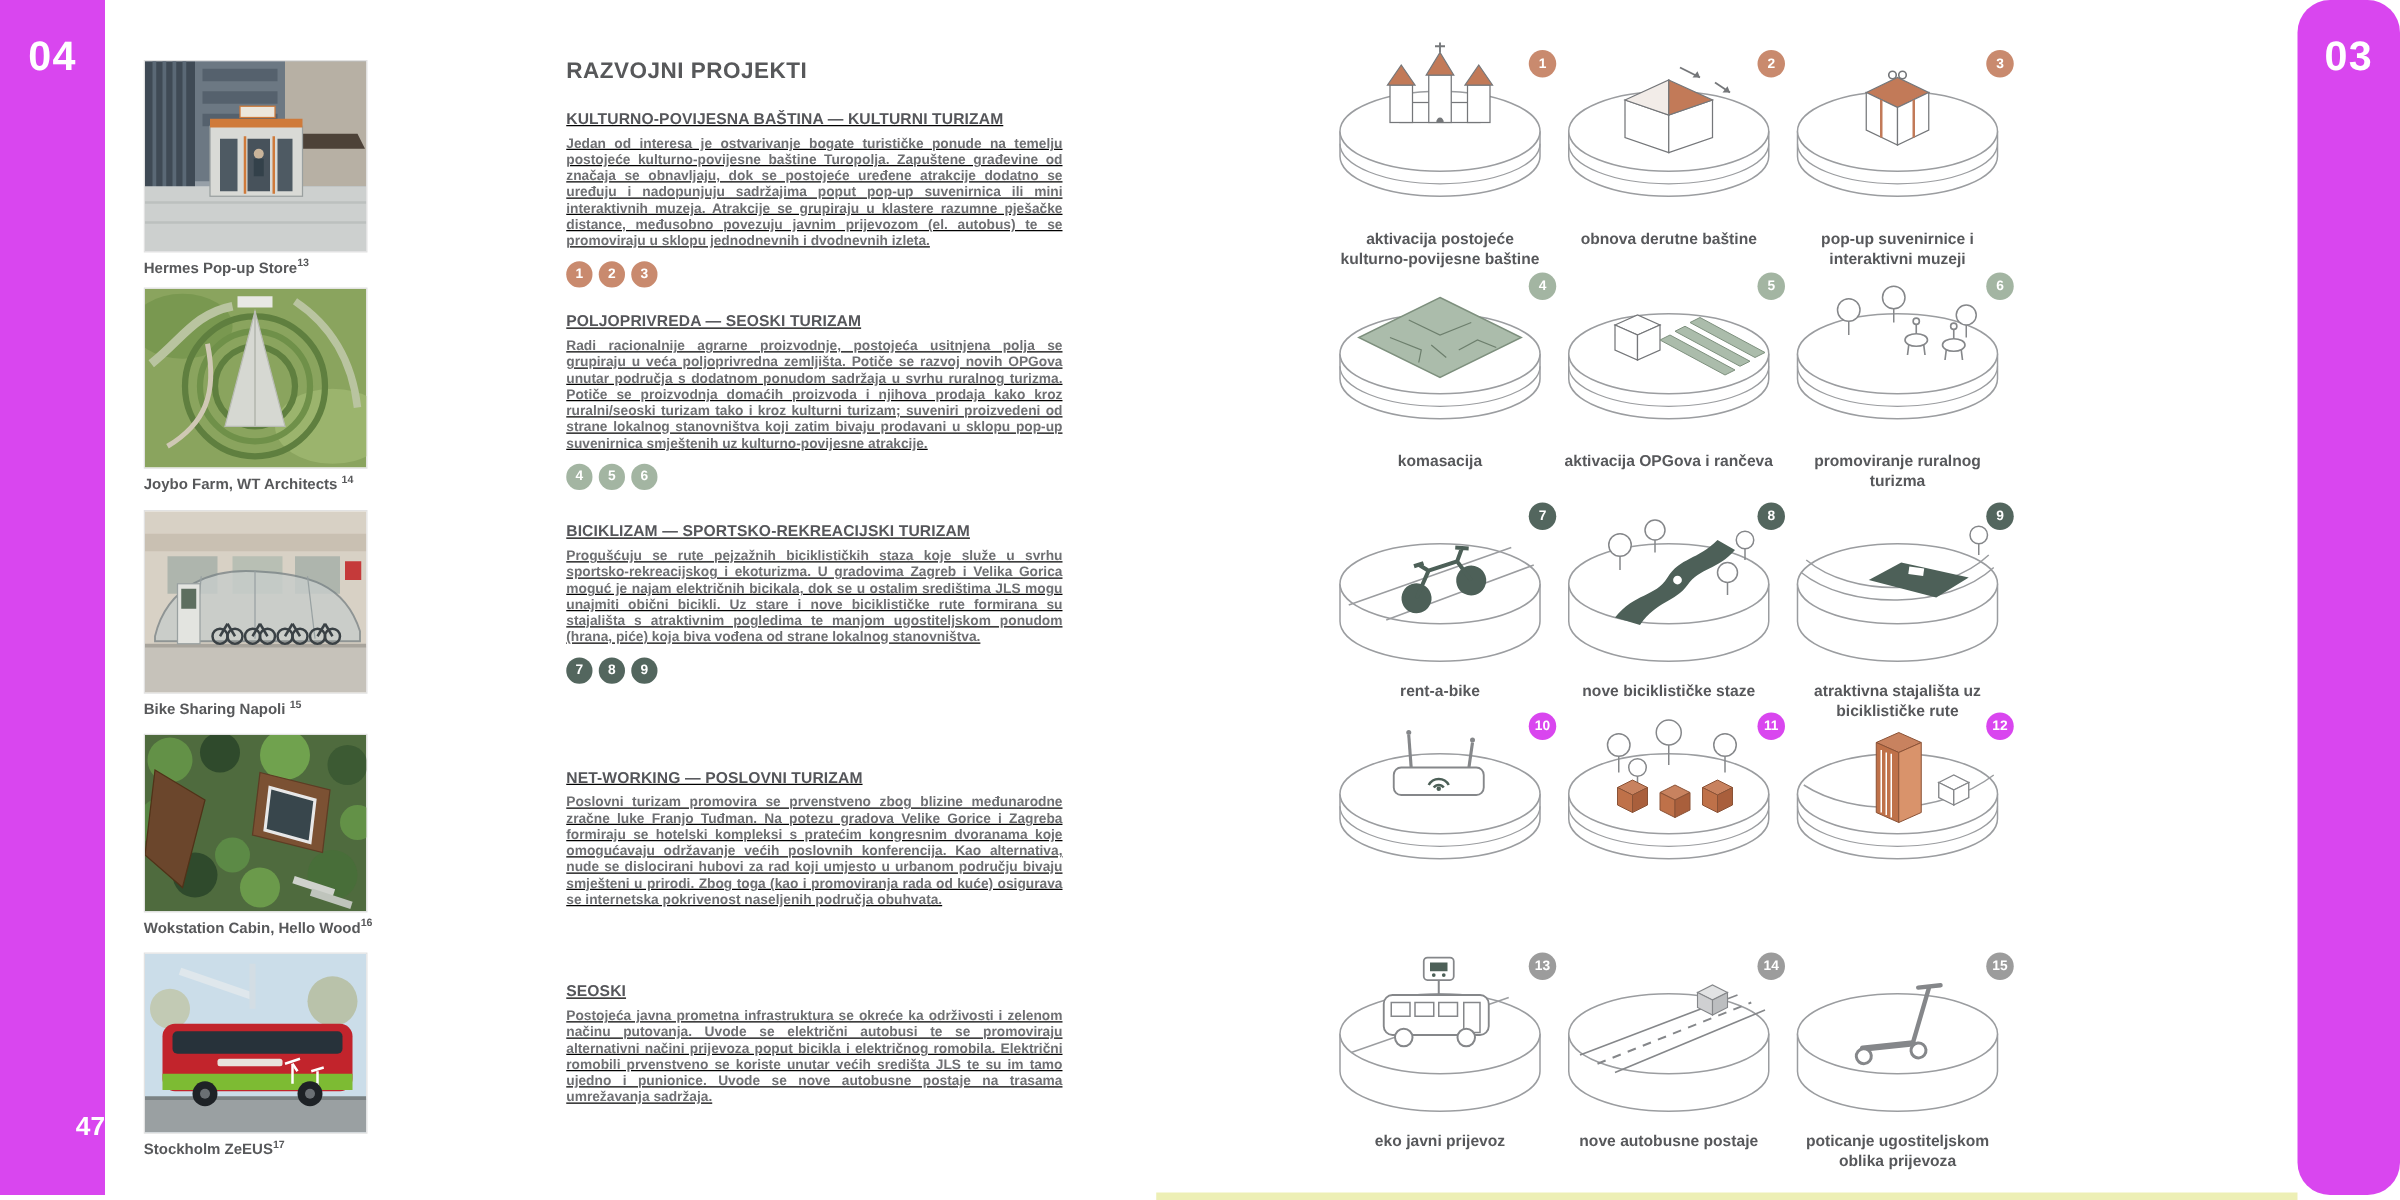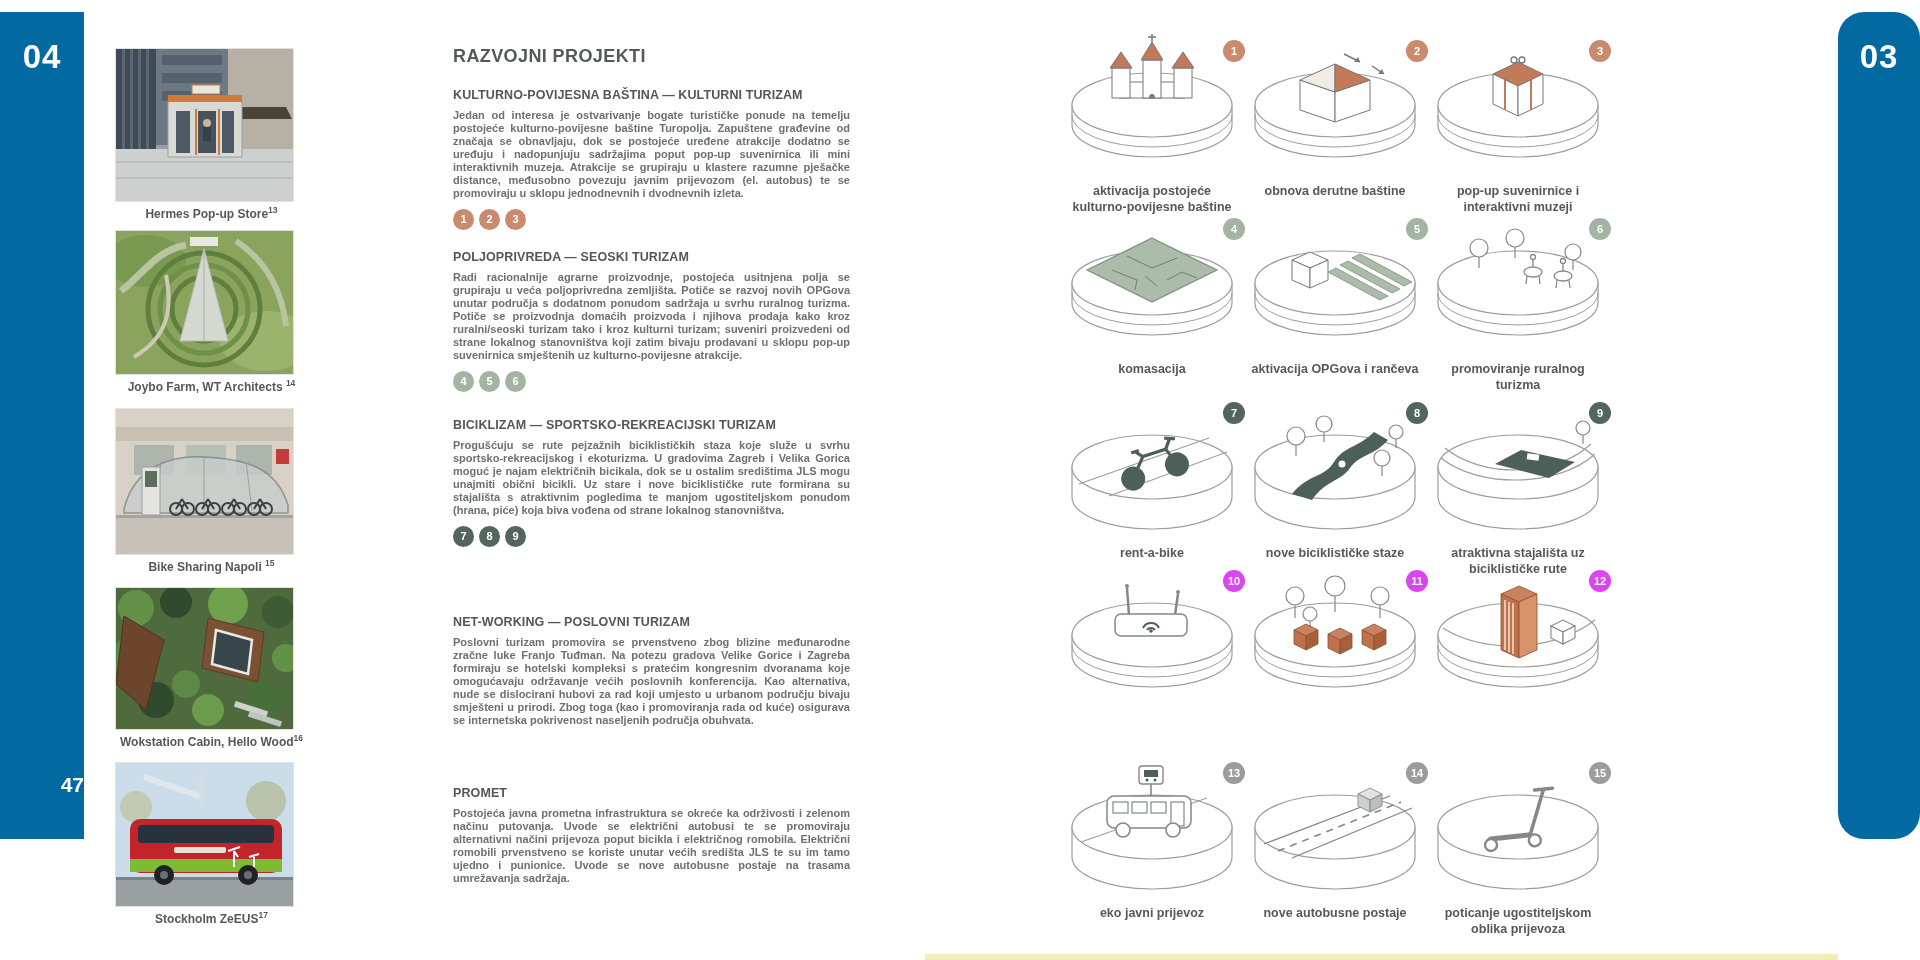--- a/index.html
+++ b/index.html
@@ -1,36 +1,36 @@
 <!DOCTYPE html>
 <html><head>
 <meta charset="utf-8">
 <style>
   html,body{margin:0;padding:0;background:#e9e9e9;}
   .canvas{position:relative;width:1920px;height:960px;background:#ffffff;overflow:hidden;
           font-family:"Liberation Sans","DejaVu Sans",sans-serif;}
   
-  .sidebar{position:absolute;top:12px;height:827px;background:#0369a1;}
+  .sidebar{position:absolute;top:0;height:956px;background:#d946ef;}
   .sidebar.left{left:0;width:84px;}
   .sidebar.right{right:0;width:82px;border-radius:26px;}
   .pagenum-top{position:absolute;top:26px;left:0;width:100%;text-align:center;color:#ffffff;
                font-weight:bold;font-size:33px;letter-spacing:1px;}
   .pagenum-bottom{position:absolute;bottom:42px;left:0;width:100%;text-align:right;color:#ffffff;
                font-weight:bold;font-size:21px;}
   
   .accent-strip{position:absolute;left:925px;top:954px;width:913px;height:6px;background:#edefb5;}
   
-  .photo{position:absolute;left:115px;width:193px;text-align:center;}
+  .photo{position:absolute;left:115px;width:193px;}
   .photo svg{display:block;width:177px;border:1px solid #e2e2e2;}
   .pcap{margin-top:5px;font-size:12px;font-weight:bold;color:#57585a;}
   .pcap sup{font-size:8.5px;line-height:0;}
   
   .textcol-title{position:absolute;left:453px;top:34px;font-size:18px;font-weight:bold;
                  color:#57585a;letter-spacing:.4px;}
-  .section{position:absolute;left:453px;width:397px;}
+  .section{position:absolute;left:453px;width:397px;text-decoration:underline;}
   .section h2{margin:0 0 7px 0;font-size:12.5px;font-weight:bold;color:#55565a;letter-spacing:.1px;}
   .section p{margin:0;font-size:11px;font-weight:bold;color:#6e6f72;line-height:1.18;
              text-align:justify;}
   .badges{margin-top:9px;}
   .bdg{display:inline-flex;width:21px;height:21px;border-radius:50%;color:#fff;font-size:11px;
        font-weight:bold;align-items:center;justify-content:center;margin-right:5px;}
   .c-salmon{background:#c98a6e;} .c-sage{background:#a3b5a2;} .c-slate{background:#53665e;}
   .c-rust{background:#d946ef;}  .c-gray{background:#9c9c9c;}
   
   .cell{position:absolute;width:190px;}
@@ -219,21 +219,21 @@
       <span class="bdg c-slate">7</span><span class="bdg c-slate">8</span><span class="bdg c-slate">9</span>
     </div>
   </div>
 
   <div class="section" style="top:615px">
     <h2>NET-WORKING — POSLOVNI TURIZAM</h2>
     <p>Poslovni turizam promovira se prvenstveno zbog blizine međunarodne zračne luke Franjo Tuđman. Na potezu gradova Velike Gorice i Zagreba formiraju se hotelski kompleksi s pratećim kongresnim dvoranama koje omogućavaju održavanje većih poslovnih konferencija. Kao alternativa, nude se dislocirani hubovi za rad koji umjesto u urbanom području bivaju smješteni u prirodi. Zbog toga (kao i promoviranja rada od kuće) osigurava se internetska pokrivenost naseljenih područja obuhvata.</p>
   </div>
 
   <div class="section" style="top:786px">
-    <h2>PROMET</h2>
+    <h2>SEOSKI</h2>
     <p>Postojeća javna prometna infrastruktura se okreće ka održivosti i zelenom načinu putovanja. Uvode se električni autobusi te se promoviraju alternativni načini prijevoza poput bicikla i električnog romobila. Električni romobili prvenstveno se koriste unutar većih središta JLS te su im tamo ujedno i punionice. Uvode se nove autobusne postaje na trasama umrežavanja sadržaja.</p>
   </div>
 
   <div class="cell" style="left:1057px;top:30px">
     <span class="gbadge c-salmon">1</span>
     <svg viewBox="0 0 190 150">
       <path d="M15 75 L15 95 A80 32 0 0 0 175 95 L175 75" fill="#fff" stroke="#9b9da0" stroke-width="1.2"></path>
       <path d="M15 85 A80 32 0 0 0 175 85" fill="none" stroke="#9b9da0"></path>
       <ellipse cx="95" cy="75" rx="80" ry="32" fill="#fff" stroke="#9b9da0" stroke-width="1.2"></ellipse>
       <rect x="63" y="52" width="64" height="16" fill="#fff" stroke="#75777a"></rect>

